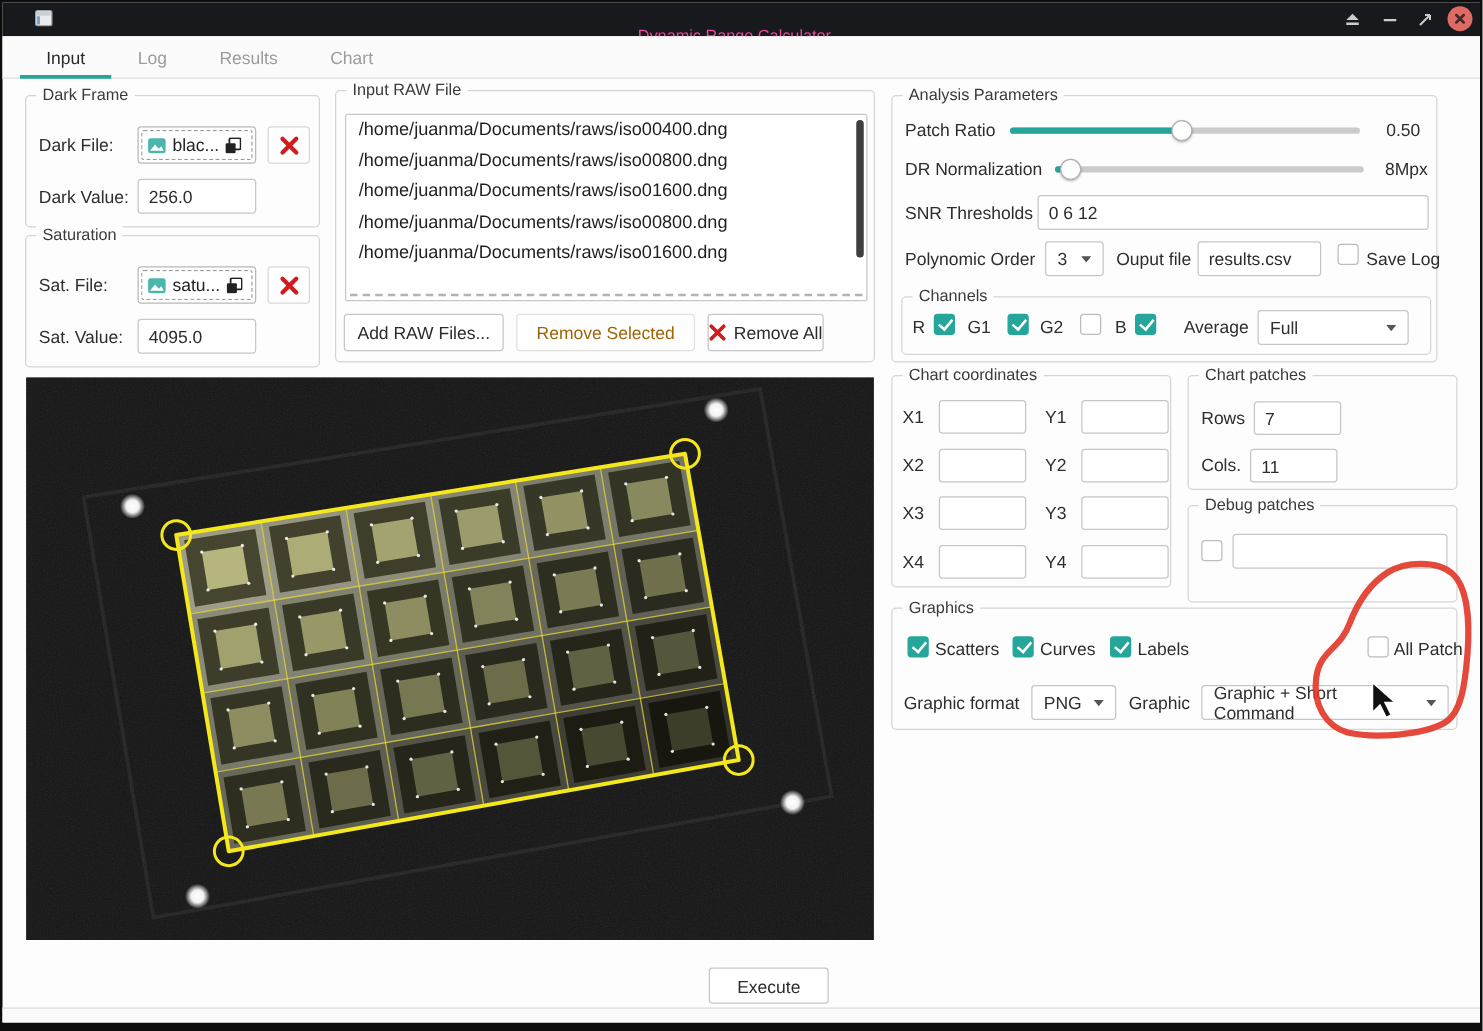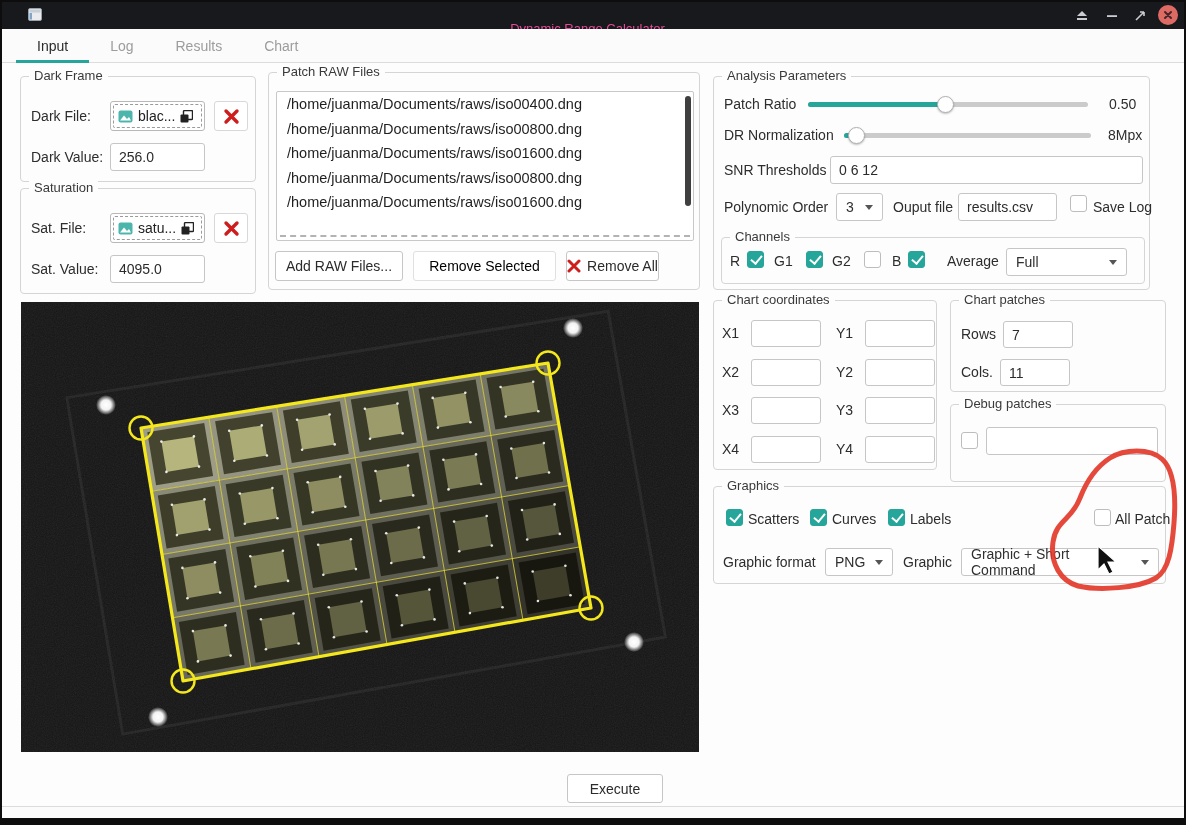--- a/index.html
+++ b/index.html
@@ -24,21 +24,21 @@
   .tab.active::after { content:""; position:absolute; left:0; right:0; bottom:-1px; height:3px; background:#26a69a; }
 
   
   .group { position:absolute; border:1px solid #d5d5d5; border-radius:4px; }
   .gtitle { position:absolute; top:-9px; left:8px; background:#fdfdfd; padding:0 5px; font-size:13px; color:#3a3a3a; white-space:nowrap; }
   .lbl { position:absolute; font-size:14px; color:#2d2d2d; white-space:nowrap; }
   .tinput { position:absolute; border:1px solid #c6c6c6; border-radius:3px; background:#fff;
     font-size:14px; color:#2b2b2b; padding:0 8px; font-family:"Liberation Sans",sans-serif; outline:none; }
   .btn { position:absolute; border:1px solid #c6c6c6; border-radius:3px; background:#fff; font-size:14px;
     color:#2b2b2b; display:flex; align-items:center; justify-content:center; gap:6px; white-space:nowrap; }
-  .btn.disabled { color:#000000; border-color:#e0e0e0; }
+  .btn.disabled { color:#a16207; border-color:#e0e0e0; }
   .xbtn { position:absolute; width:34px; height:30px; background:#fff; border:1px solid #d8d8d8; border-radius:3px;
     display:flex; align-items:center; justify-content:center; }
   .filebtn { position:absolute; height:30px; background:#fff; border:1px solid #b8b8b8; border-radius:3px;
     display:flex; align-items:center; gap:5px; padding:0 7px; font-size:14px; color:#222; }
   .filebtn::before { content:""; position:absolute; inset:2px; border:1px dashed #9a9a9a; border-radius:2px; pointer-events:none; }
   .cb { position:absolute; width:17px; height:17px; border-radius:3px; border:1px solid #bdbdbd; background:#fff; }
   .cb.checked { background:#26a69a; border-color:#26a69a; }
   .cb.checked::after { content:""; position:absolute; left:5px; top:1px; width:5px; height:9px;
     border:solid #fff; border-width:0 2px 2px 0; transform:rotate(40deg); }
   .select { position:absolute; height:28px; border:1px solid #c6c6c6; border-radius:3px; background:#fff;
@@ -156,21 +156,21 @@
     <div class="xbtn" style="left:193px; top:24px;">
       <svg width="17" height="17" viewBox="0 0 17 17">
         <path d="M3 3 L14 14 M14 3 L3 14" stroke="#cf1d1d" stroke-width="3.4" stroke-linecap="round"></path>
       </svg>
     </div>
     <span class="lbl" style="left:10px; top:72px;">Sat. Value:</span>
     <input class="tinput" style="left: 89px; top: 66px; width: 95px; height: 28px;" value="4095.0">
   </div>
 
   <div class="group" style="left:266px; top:70px; width:432px; height:218px;">
-    <span class="gtitle">Patch RAW Files</span>
+    <span class="gtitle">Input RAW File</span>
     <div class="list" style="left:7px; top:18px; width:418px; height:150px;">
       <div class="item">/home/juanma/Documents/raws/iso00400.dng</div>
       <div class="item">/home/juanma/Documents/raws/iso00800.dng</div>
       <div class="item">/home/juanma/Documents/raws/iso01600.dng</div>
       <div class="item">/home/juanma/Documents/raws/iso00800.dng</div>
       <div class="item">/home/juanma/Documents/raws/iso01600.dng</div>
       <div class="scrollthumb"></div>
       <div class="dropline"></div>
     </div>
     <button class="btn" style="left:6px; top:178px; width:128px; height:30px;">

